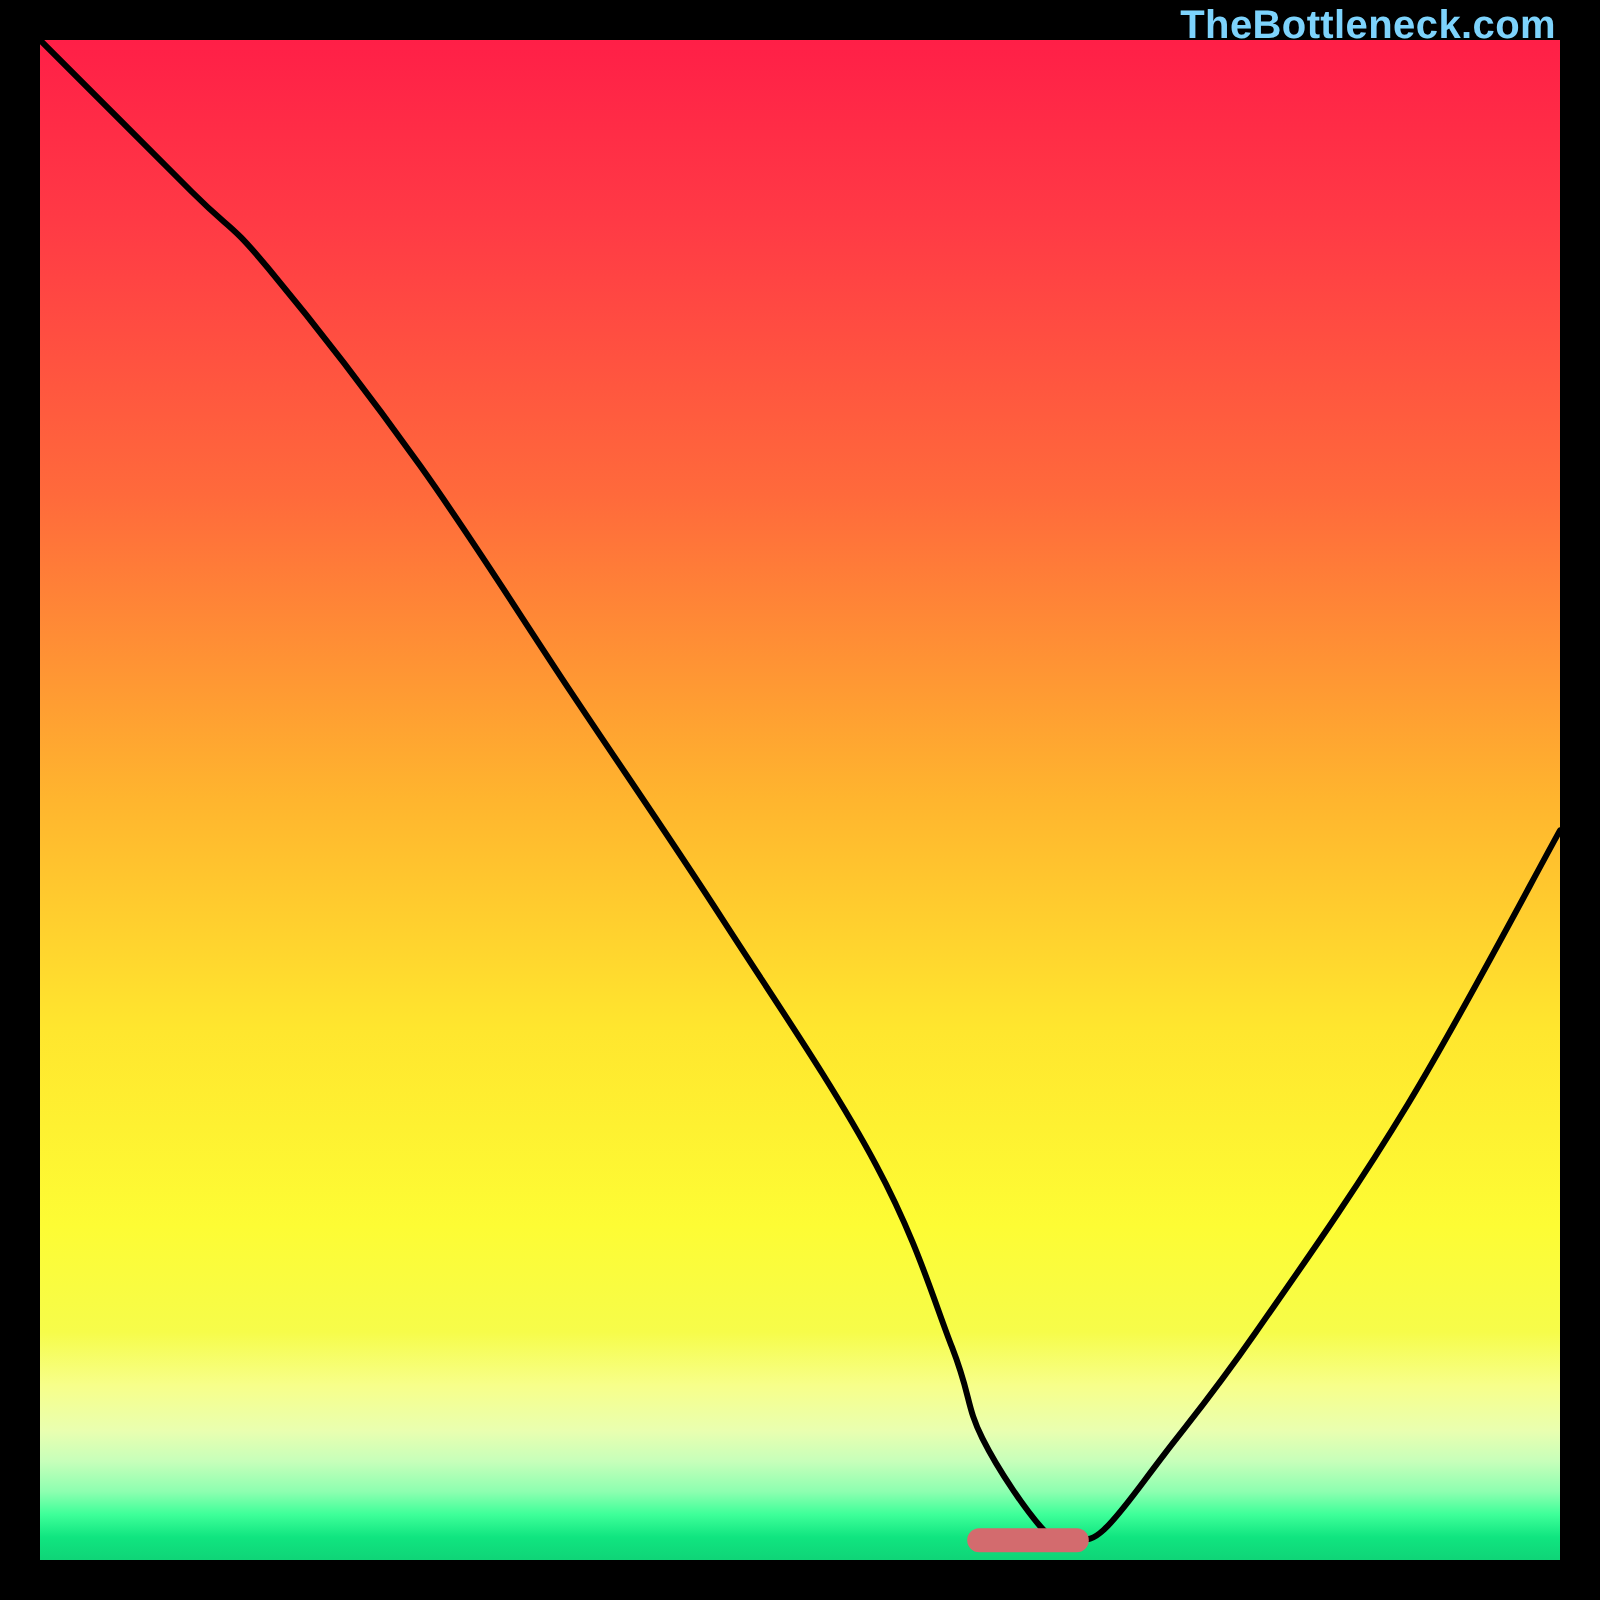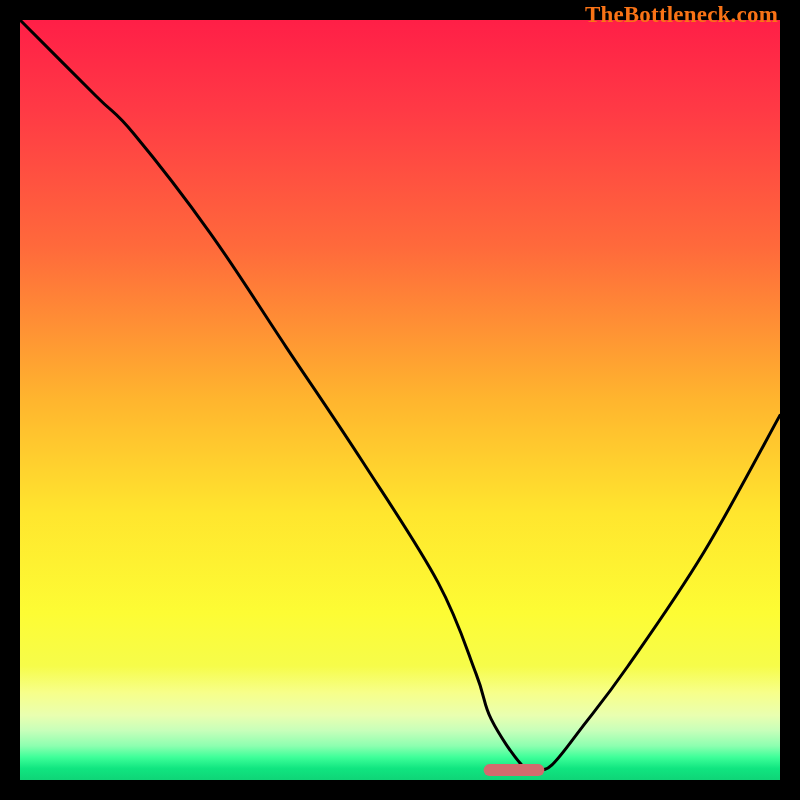--- a/index.html
+++ b/index.html
@@ -20,23 +20,23 @@
     position: absolute;
     left: 20px;
     top: 20px;
     width: 760px;
     height: 760px;
   }
   .watermark {
     position: absolute;
     top: 2px;
     right: 22px;
-    color: #f97316;
-    font-family: Liberation Serif, serif;
-    font-size: 23px;
+    color: #7dd3fc;
+    font-family: Liberation Sans, sans-serif;
+    font-size: 20px;
     font-weight: bold;
     letter-spacing: 0.2px;
     z-index: 20;
   }
   svg {
     display: block;
   }
 </style>
 </head>
 <body>

